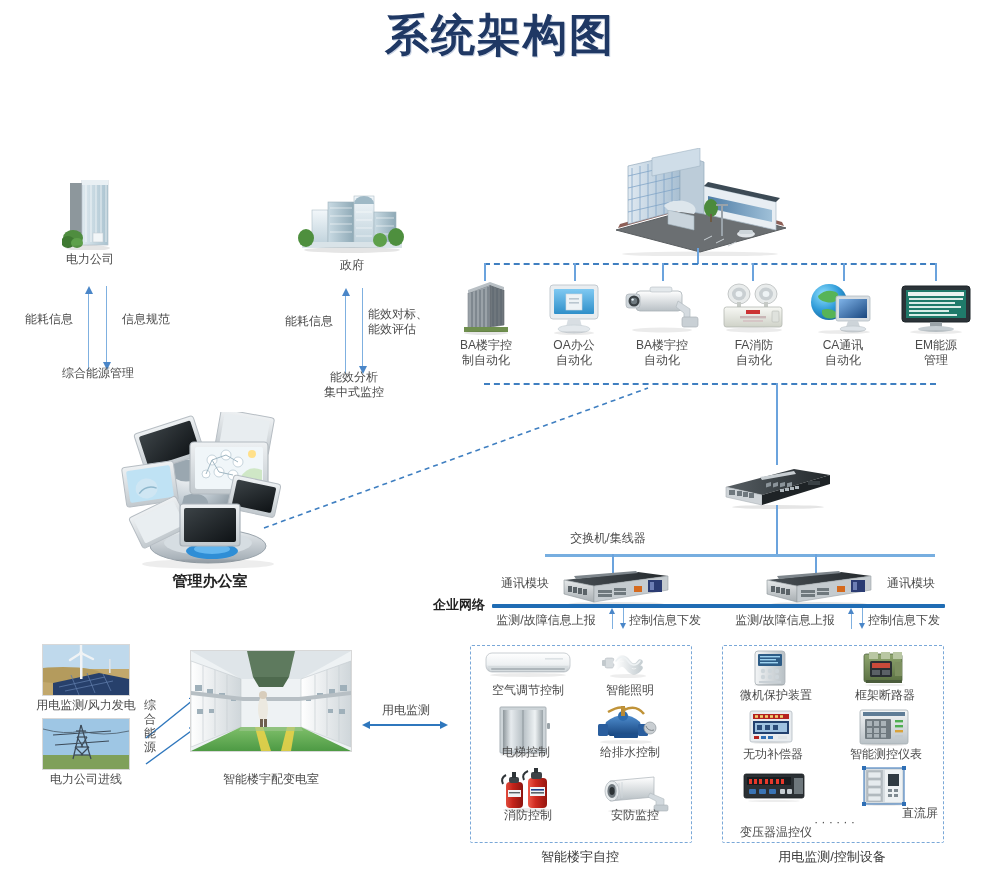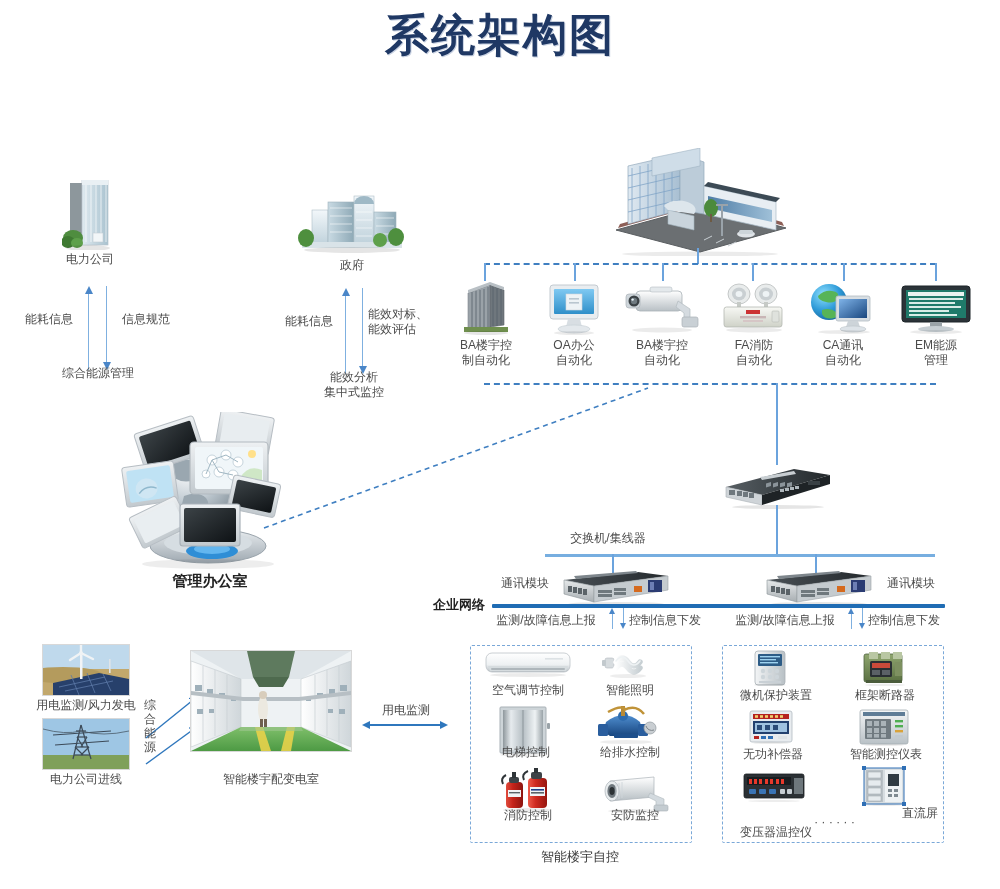--- a/index.html
+++ b/index.html
@@ -1006,14 +1006,15 @@
         <rect x="0" y="36" width="4" height="4"></rect>
           <rect x="40" y="36" width="4" height="4"></rect>
       </g>
       <ellipse cx="22" cy="39" rx="18" ry="1.2" fill="#000" opacity="0.07"></ellipse>
     </svg>
   </div>
   <div class="lbl abs" style="left:882px;top:806px;width:76px;">直流屏</div>
 
   <div class="dots" style="left:814px;top:814px;">······</div>
 
+  <div class="boxcap" style="left:722px;top:848px;width:220px;">用电监测/控制设备</div>
 
 </div>
 
 </body></html>

